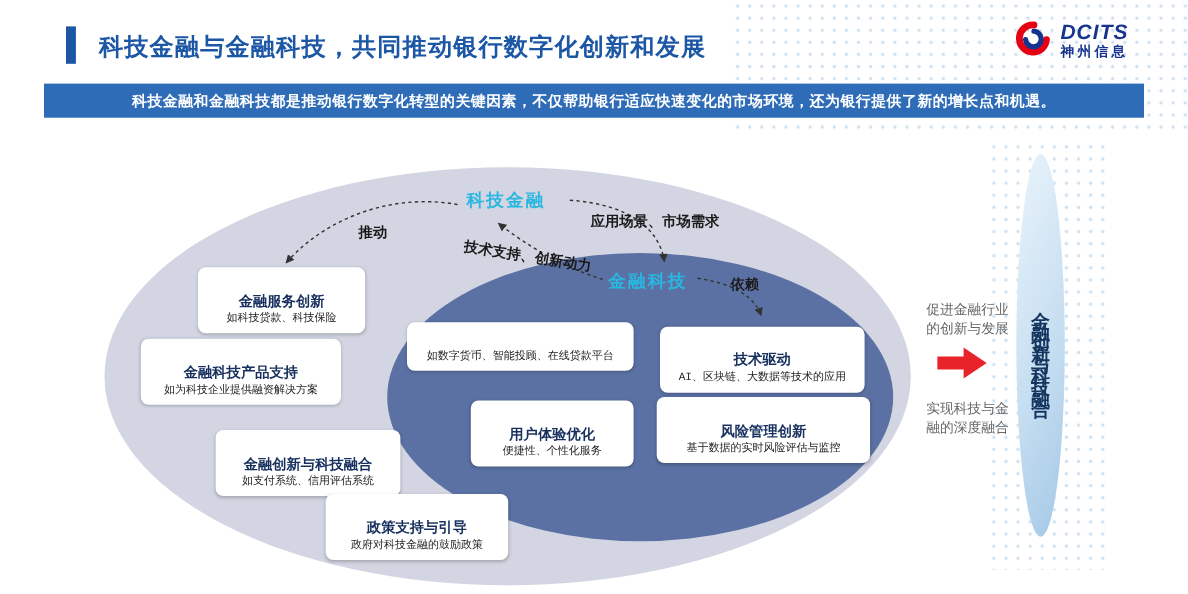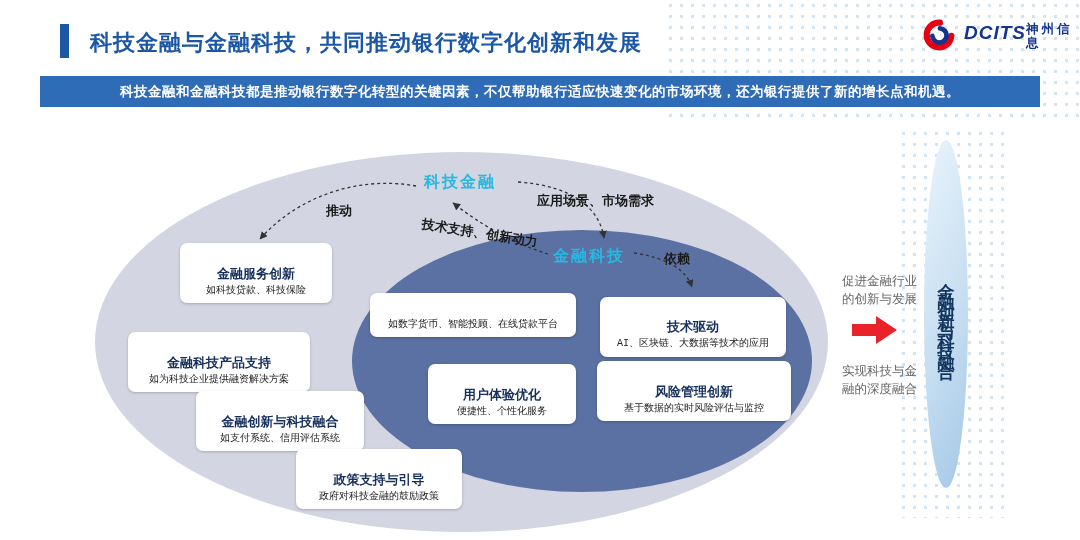--- a/index.html
+++ b/index.html
@@ -11,21 +11,21 @@
   .dots { position:absolute; background-image:radial-gradient(circle,#c3daee 1.6px,transparent 1.8px);
           background-size:11px 11px; opacity:.75; z-index:0; }
   .dots-top { left:665px; top:0; width:415px; height:122px; }
   .dots-right { left:898px; top:128px; width:110px; height:390px; }
 
   
   .accent-bar { position:absolute; left:60px; top:24px; width:9px; height:34px; background:#1c57a5; z-index:5; }
   .page-title { position:absolute; left:90px; top:28px; font-size:22px; font-weight:bold; color:#1c57a5; letter-spacing:1px; z-index:5; }
 
   .logo { position:absolute; left:920px; top:16px; display:flex; align-items:center; gap:6px; z-index:5; }
-  .logo-text { display:flex; flex-direction:row; line-height:1.1; }
+  .logo-text { display:flex; flex-direction:column; line-height:1.1; }
   .logo-brand { font-size:19px; font-weight:bold; font-style:italic; color:#16338e; letter-spacing:1px; }
   .logo-company { font-size:12.5px; font-weight:bold; color:#16338e; letter-spacing:3px; }
 
   
   .banner { position:absolute; left:40px; top:76px; width:1000px; height:31px; background:#2e6cb7;
             color:#ffffff; font-size:13.5px; font-weight:bold; display:flex; align-items:center;
             justify-content:center; z-index:5; letter-spacing:.5px; }
 
   
   .ellipse-outer { position:absolute; left:95px; top:152px; width:733px; height:380px;
@@ -107,21 +107,21 @@
 
   <div class="edge-label lbl-push">推动</div>
   <div class="edge-label lbl-app">应用场景、市场需求</div>
   <div class="edge-label lbl-support">技术支持、创新动力</div>
   <div class="edge-label lbl-depend">依赖</div>
 
   <div class="box" style="left:180px; top:243px; width:152px;">
     <div class="box-title">金融服务创新</div>
     <div class="box-desc">如科技贷款、科技保险</div>
   </div>
-  <div class="box" style="left:128px; top:332px; width:182px;">
+  <div class="box" style="left:128px; top:308px; width:182px;">
     <div class="box-title">金融科技产品支持</div>
     <div class="box-desc">如为科技企业提供融资解决方案</div>
   </div>
   <div class="box" style="left:196px; top:391px; width:168px;">
     <div class="box-title">金融创新与科技融合</div>
     <div class="box-desc">如支付系统、信用评估系统</div>
   </div>
   <div class="box" style="left:296px; top:449px; width:166px;">
     <div class="box-title">政策支持与引导</div>
     <div class="box-desc">政府对科技金融的鼓励政策</div>

